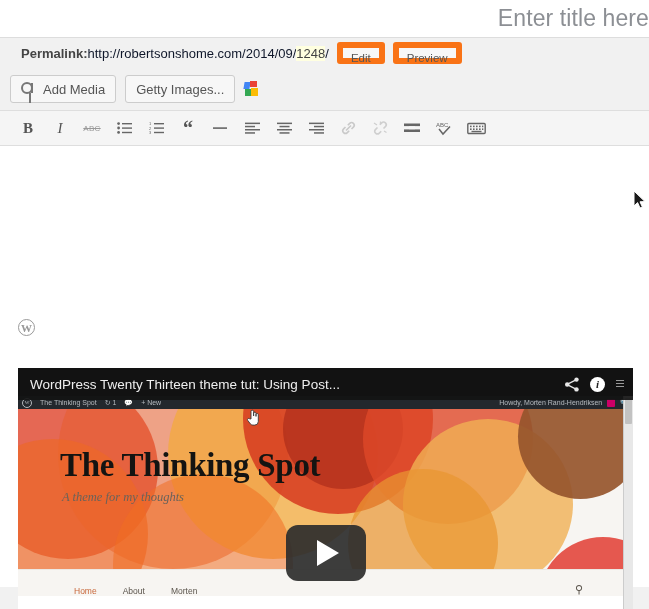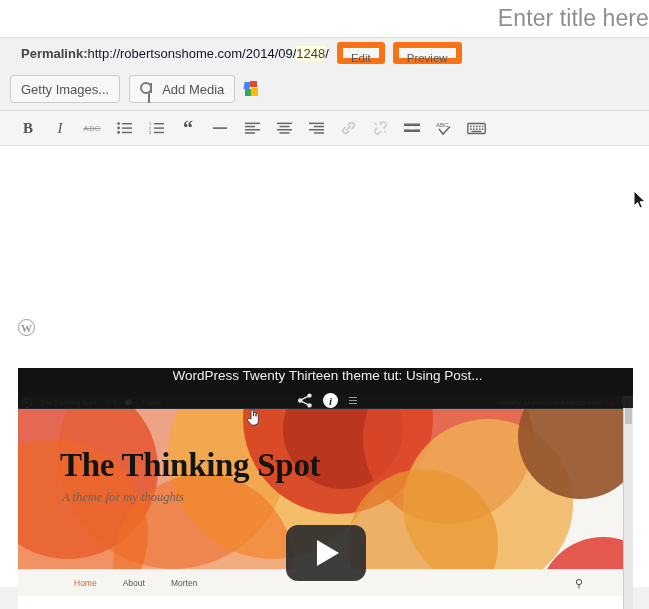--- a/index.html
+++ b/index.html
@@ -214,27 +214,26 @@
     position: absolute;
     left: 18px;
     top: 222px;
     width: 615px;
     height: 370px;
     background: #000;
     overflow: hidden;
   }
   .video-titlebar {
     position: relative;
-    height: 40px;
+    height: 32px;
     background: rgba(20,20,20,0.92);
     display: flex;
     align-items: center;
     padding: 0 8px 0 12px;
     z-index: 6;
-    flex-direction: column;
   }
   .video-title {
     color: #eee;
     font-size: 13.5px;
     flex: 1;
     white-space: nowrap;
     overflow: hidden;
   }
   .vt-icons { display: flex; align-items: center; gap: 10px; }
   .icon-share svg { display:block; }
@@ -333,21 +332,21 @@
     font-size: 12.5px;
     color: #6a625a;
     z-index: 3;
   }
   .site-nav {
     position: relative;
     height: 26px;
     background: #f7f5f2;
     border-top: 1px solid #ece9e4;
     display: flex;
-    align-items: center;
+    align-items: flex-end;
     padding-left: 56px;
     gap: 26px;
     font-size: 8.5px;
     color: #5a544c;
     z-index: 4;
   }
   .site-nav .active { color: #c8673a; }
   .nav-search {
     margin-left: auto;
     margin-right: 50px;
@@ -424,26 +423,26 @@
   <span class="permalink-url">http://robertsonshome.com/2014/09/</span>
     <span class="permalink-slug">1248</span>
     <span class="permalink-url">/</span>
   <button class="mini-btn">Edit</button>
   <button class="mini-btn">Preview</button>
 </div>
 
 <div class="media-row">
 
   <div class="media-btn">
-    <span class="lbl">Getty Images...</span>
-  </div>
-
-  <div class="media-btn">
     <span class="icon-media"></span>
     <span class="lbl">Add Media</span>
+  </div>
+
+  <div class="media-btn">
+    <span class="lbl">Getty Images...</span>
   </div>
 
   <span class="icon-getty">
     <i class="g1"></i>
       <i class="g2"></i>
       <i class="g3"></i>
       <i class="g4"></i>
   </span>
 
 </div>

